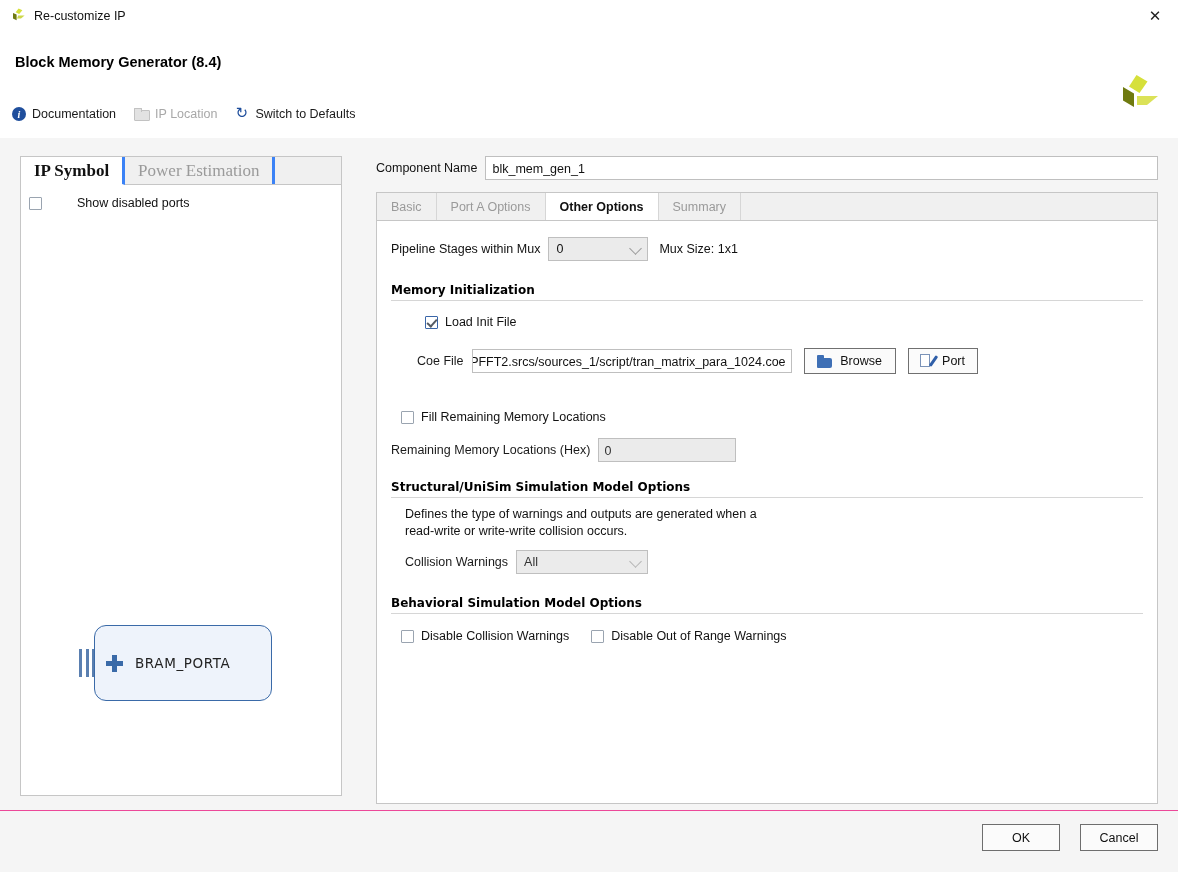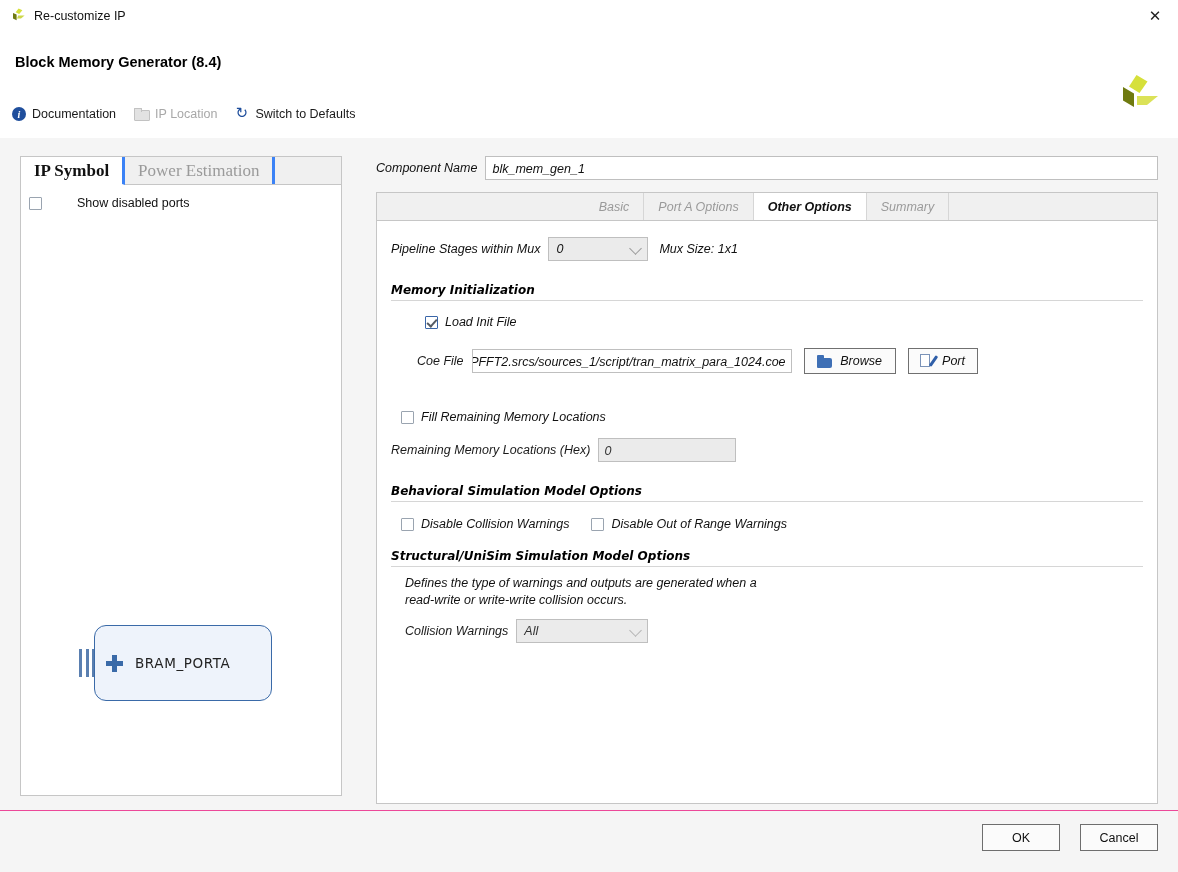--- a/index.html
+++ b/index.html
@@ -144,38 +144,37 @@
   .bus-bars {
     position: absolute; left: 58px; top: 432px;
     width: 16px; height: 28px;
     display: flex; justify-content: space-between;
   }
   .bus-bars span { width: 3px; height: 28px; background: #5a7fb0; display: block; }
 
   
   .right-panel {
     position: absolute; left: 376px; top: 18px;
-    width: 782px; height: 640px; font-style: italic;
+    width: 782px; height: 640px;
   }
   .comp-row { display: flex; align-items: center; height: 24px; }
   .comp-label { font-size: 12.5px; color: #111; margin-right: 8px; }
   .comp-input {
     flex: 1; height: 24px; line-height: 24px;
     background: #ffffff; border: 1px solid #bfbfbf;
     padding: 0 6px; font-size: 12.5px; color: #111;
     box-sizing: border-box;
   }
 
   .tab-strip {
     margin-top: 12px; height: 28px;
     background: #f0f0f0;
     border: 1px solid #c6c6c6; border-bottom: none;
     display: flex; align-items: stretch;
     box-sizing: border-box;
-    justify-content: center;
   }
   .tab {
     display: flex; align-items: center; padding: 0 14px;
     font-size: 12.5px; color: #9a9a9a;
     border-right: 1px solid #d6d6d6;
     box-sizing: border-box; cursor: default;
   }
   .tab.active {
     background: #ffffff; color: #111; font-weight: bold;
     border-bottom: 1px solid #ffffff; margin-bottom: -1px;
@@ -430,48 +429,48 @@
             <span class="cb"></span>
             <span class="cb-label">Fill Remaining Memory Locations</span>
           </div>
 
           <div class="row" style="margin:14px 0 0 0;">
             <span style="font-size:12.5px;margin-right:8px;">Remaining Memory Locations (Hex)</span>
             <div class="txt disabled" style="width:138px;">0</div>
           </div>
         </div>
 
-        <div class="section" style="margin-top:22px;">
-          <div class="section-title">Behavioral Simulation Model Options</div>
-          <div class="section-rule"></div>
-
-          <div class="row" style="margin:15px 0 0 10px;">
-            <span class="cb"></span>
-            <span class="cb-label">Disable Collision Warnings</span>
-            <span class="cb" style="margin-left:22px;"></span>
-            <span class="cb-label">Disable Out of Range Warnings</span>
-          </div>
-        </div>
-
         <div class="section" style="margin-top:18px;">
           <div class="section-title">Structural/UniSim Simulation Model Options</div>
           <div class="section-rule"></div>
 
           <div class="descr" style="margin:8px 0 0 14px;">Defines the type of warnings and outputs are generated when a</div>
           <div class="descr" style="margin:0 0 0 14px;">read-write or write-write collision occurs.</div>
 
           <div class="row" style="margin:10px 0 0 14px;">
             <span style="font-size:12.5px;margin-right:8px;">Collision Warnings</span>
             <div class="combo dim" style="width:132px;">
               <span>All</span>
               <span class="chev"></span>
             </div>
           </div>
         </div>
 
+        <div class="section" style="margin-top:22px;">
+          <div class="section-title">Behavioral Simulation Model Options</div>
+          <div class="section-rule"></div>
+
+          <div class="row" style="margin:15px 0 0 10px;">
+            <span class="cb"></span>
+            <span class="cb-label">Disable Collision Warnings</span>
+            <span class="cb" style="margin-left:22px;"></span>
+            <span class="cb-label">Disable Out of Range Warnings</span>
+          </div>
+        </div>
+
       </div>
     </div>
   </div>
 
   <div class="footer">
     <div class="footer-btns">
       <div class="fbtn">OK</div>
       <div class="fbtn">Cancel</div>
     </div>
   </div>

